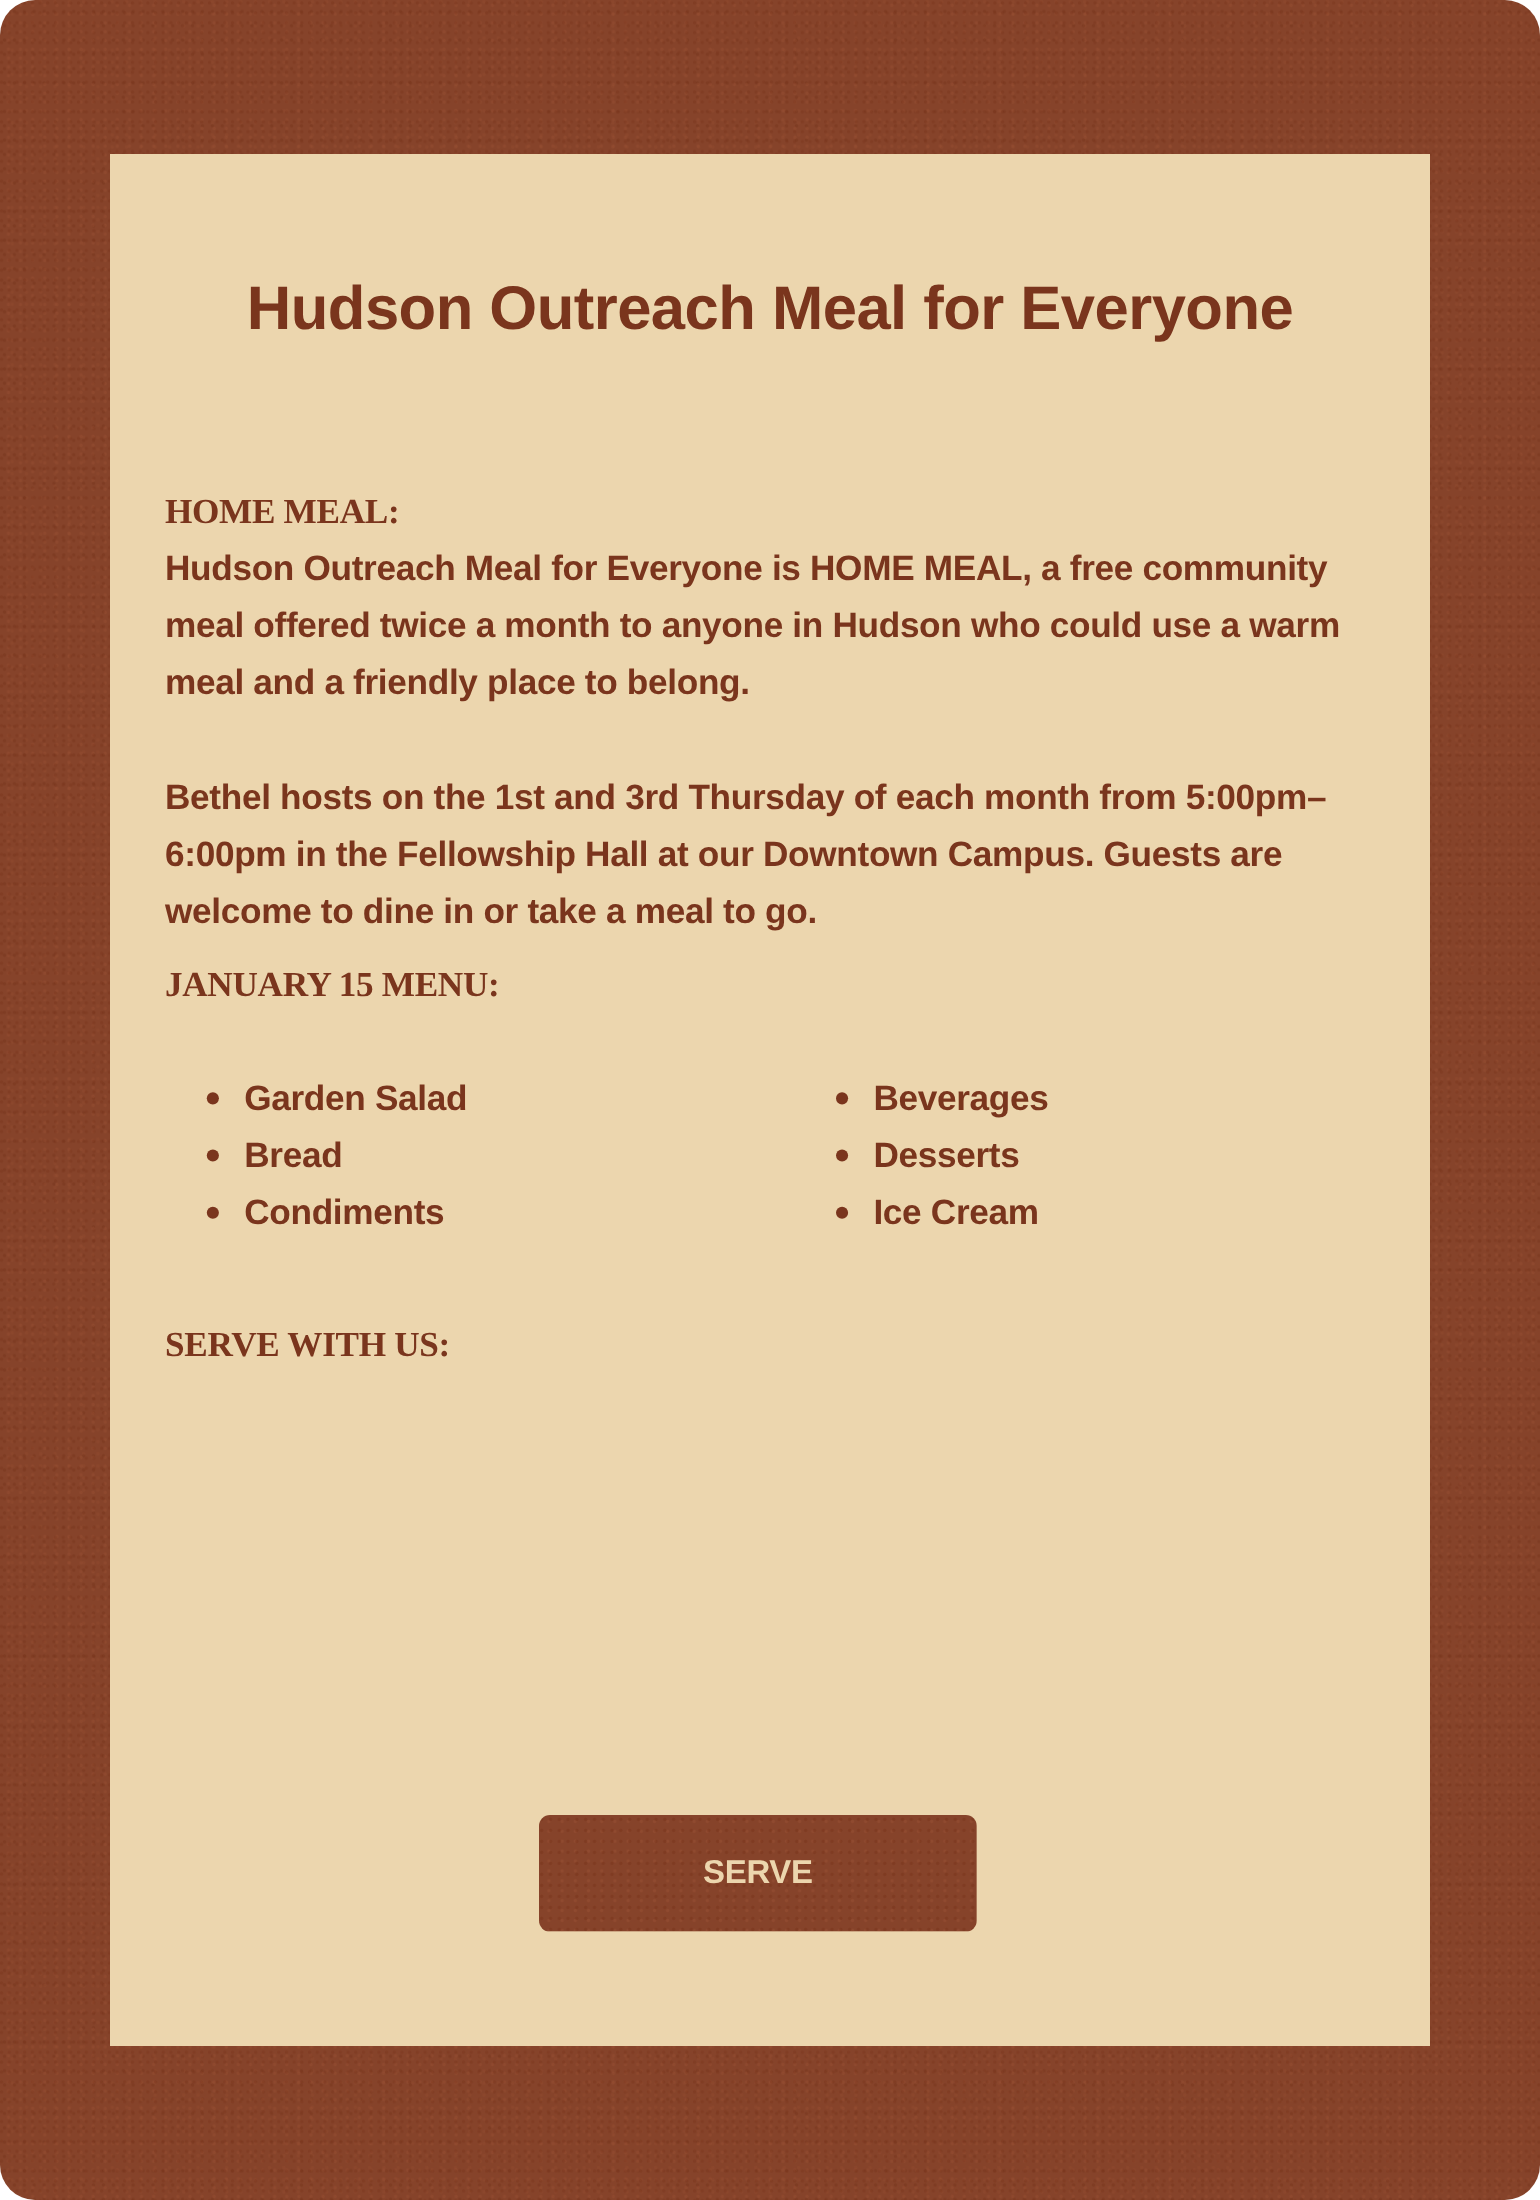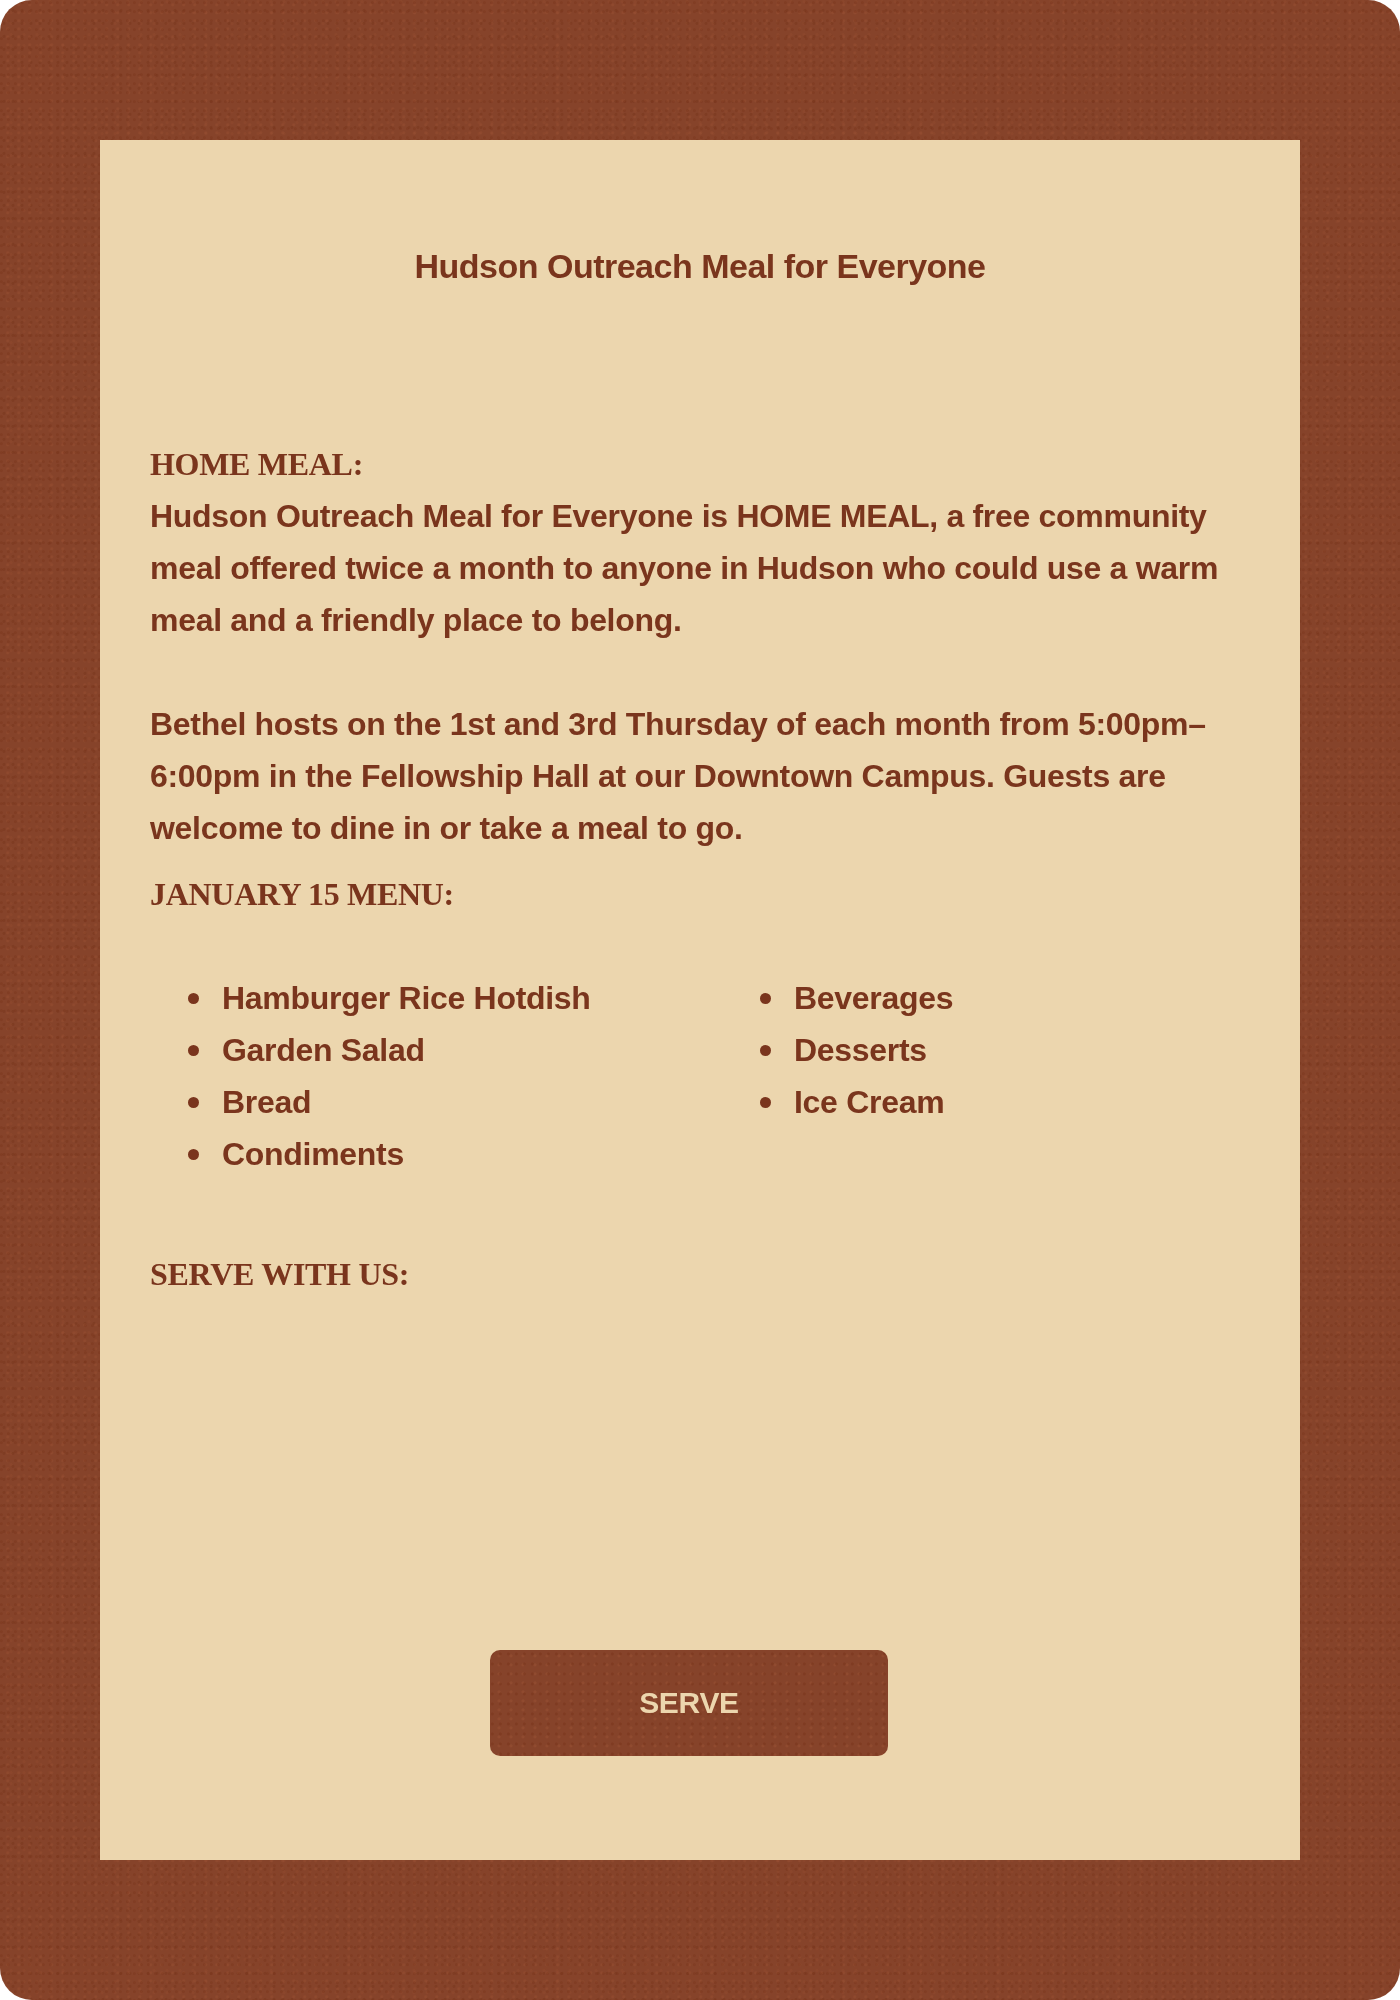--- a/index.html
+++ b/index.html
@@ -35,21 +35,21 @@
       padding: 0 50px;
       color: #7a351d;
       font-family: "Liberation Sans", sans-serif;
       font-weight: bold;
     }
     .title {
       position: absolute;
       left: 0; right: 0;
       top: 107px;
       text-align: center;
-      font-size: 34px;
+      font-size: 56px;
       letter-spacing: -0.5px;
       margin: 0;
     }
     .content {
       position: absolute;
       left: 50px; right: 40px;
       top: 298px;
       font-size: 32px;
       line-height: 52px;
       letter-spacing: -0.3px;
@@ -118,21 +118,20 @@
     <div class="content">
       <p class="section-heading">HOME MEAL:</p>
       <p>Hudson Outreach Meal for Everyone is HOME MEAL, a free community meal offered twice a month to anyone in Hudson who could use a warm meal and a friendly place to belong.</p>
       <div class="gap-50"></div>
       <p>Bethel hosts on the 1st and 3rd Thursday of each month from 5:00pm–6:00pm in the Fellowship Hall at our Downtown Campus. Guests are welcome to dine in or take a meal to go.</p>
 
       <div class="menu-heading-wrap">
         <p class="section-heading">JANUARY 15 MENU:</p>
         <div class="menu">
           <ul class="col1">
-            <li><span class="bullet"></span><span>Hamburger Rice Hotdish</span></li>
             <li><span class="bullet"></span><span>Garden Salad</span></li>
             <li><span class="bullet"></span><span>Bread</span></li>
             <li><span class="bullet"></span><span>Condiments</span></li>
           </ul>
           <ul class="col2">
             <li><span class="bullet"></span><span>Beverages</span></li>
             <li><span class="bullet"></span><span>Desserts</span></li>
             <li><span class="bullet"></span><span>Ice Cream</span></li>
           </ul>
         </div>

